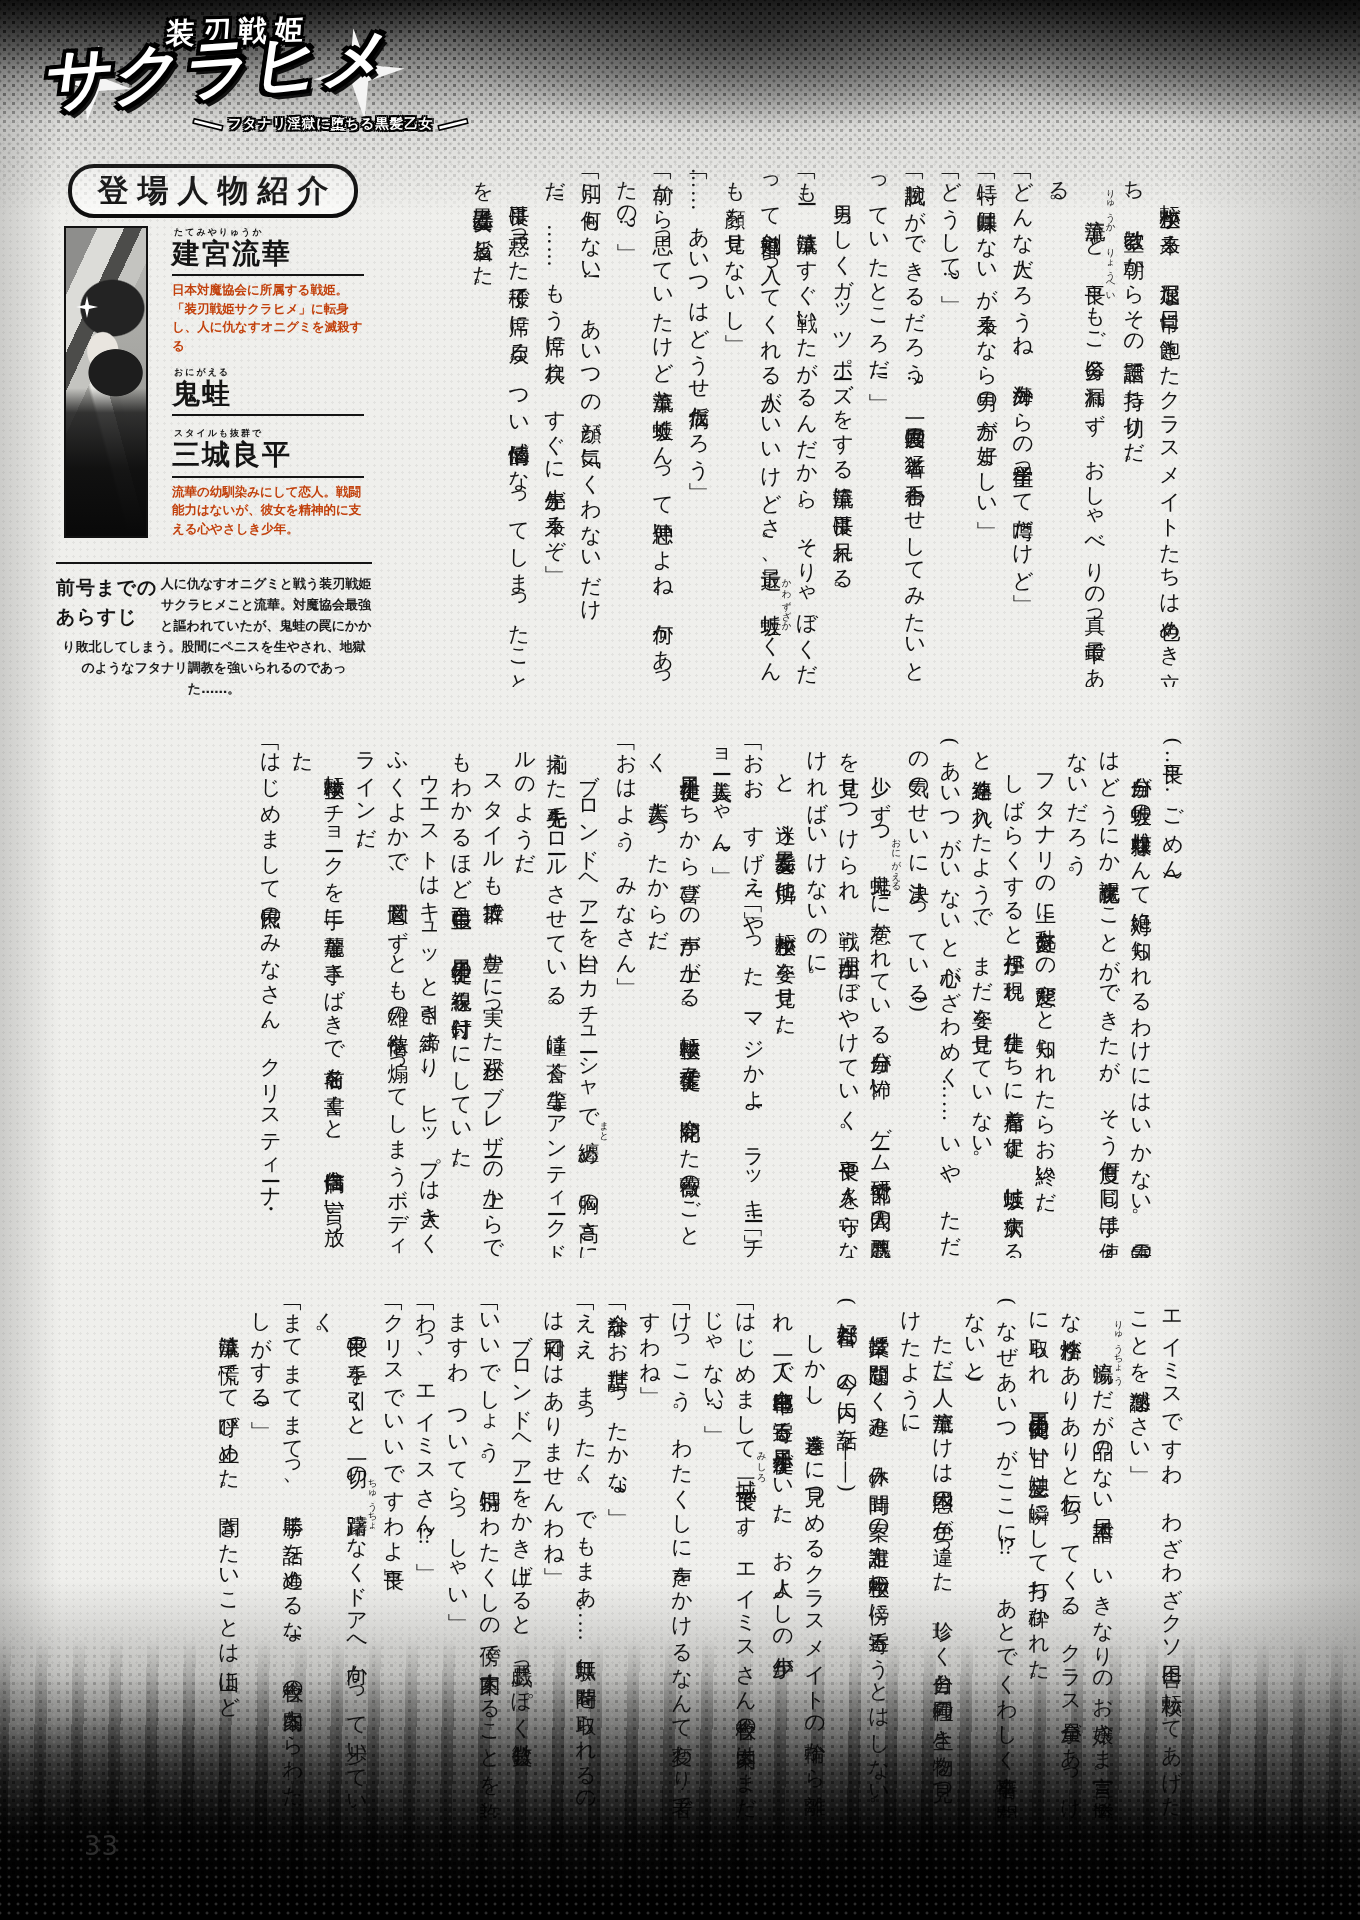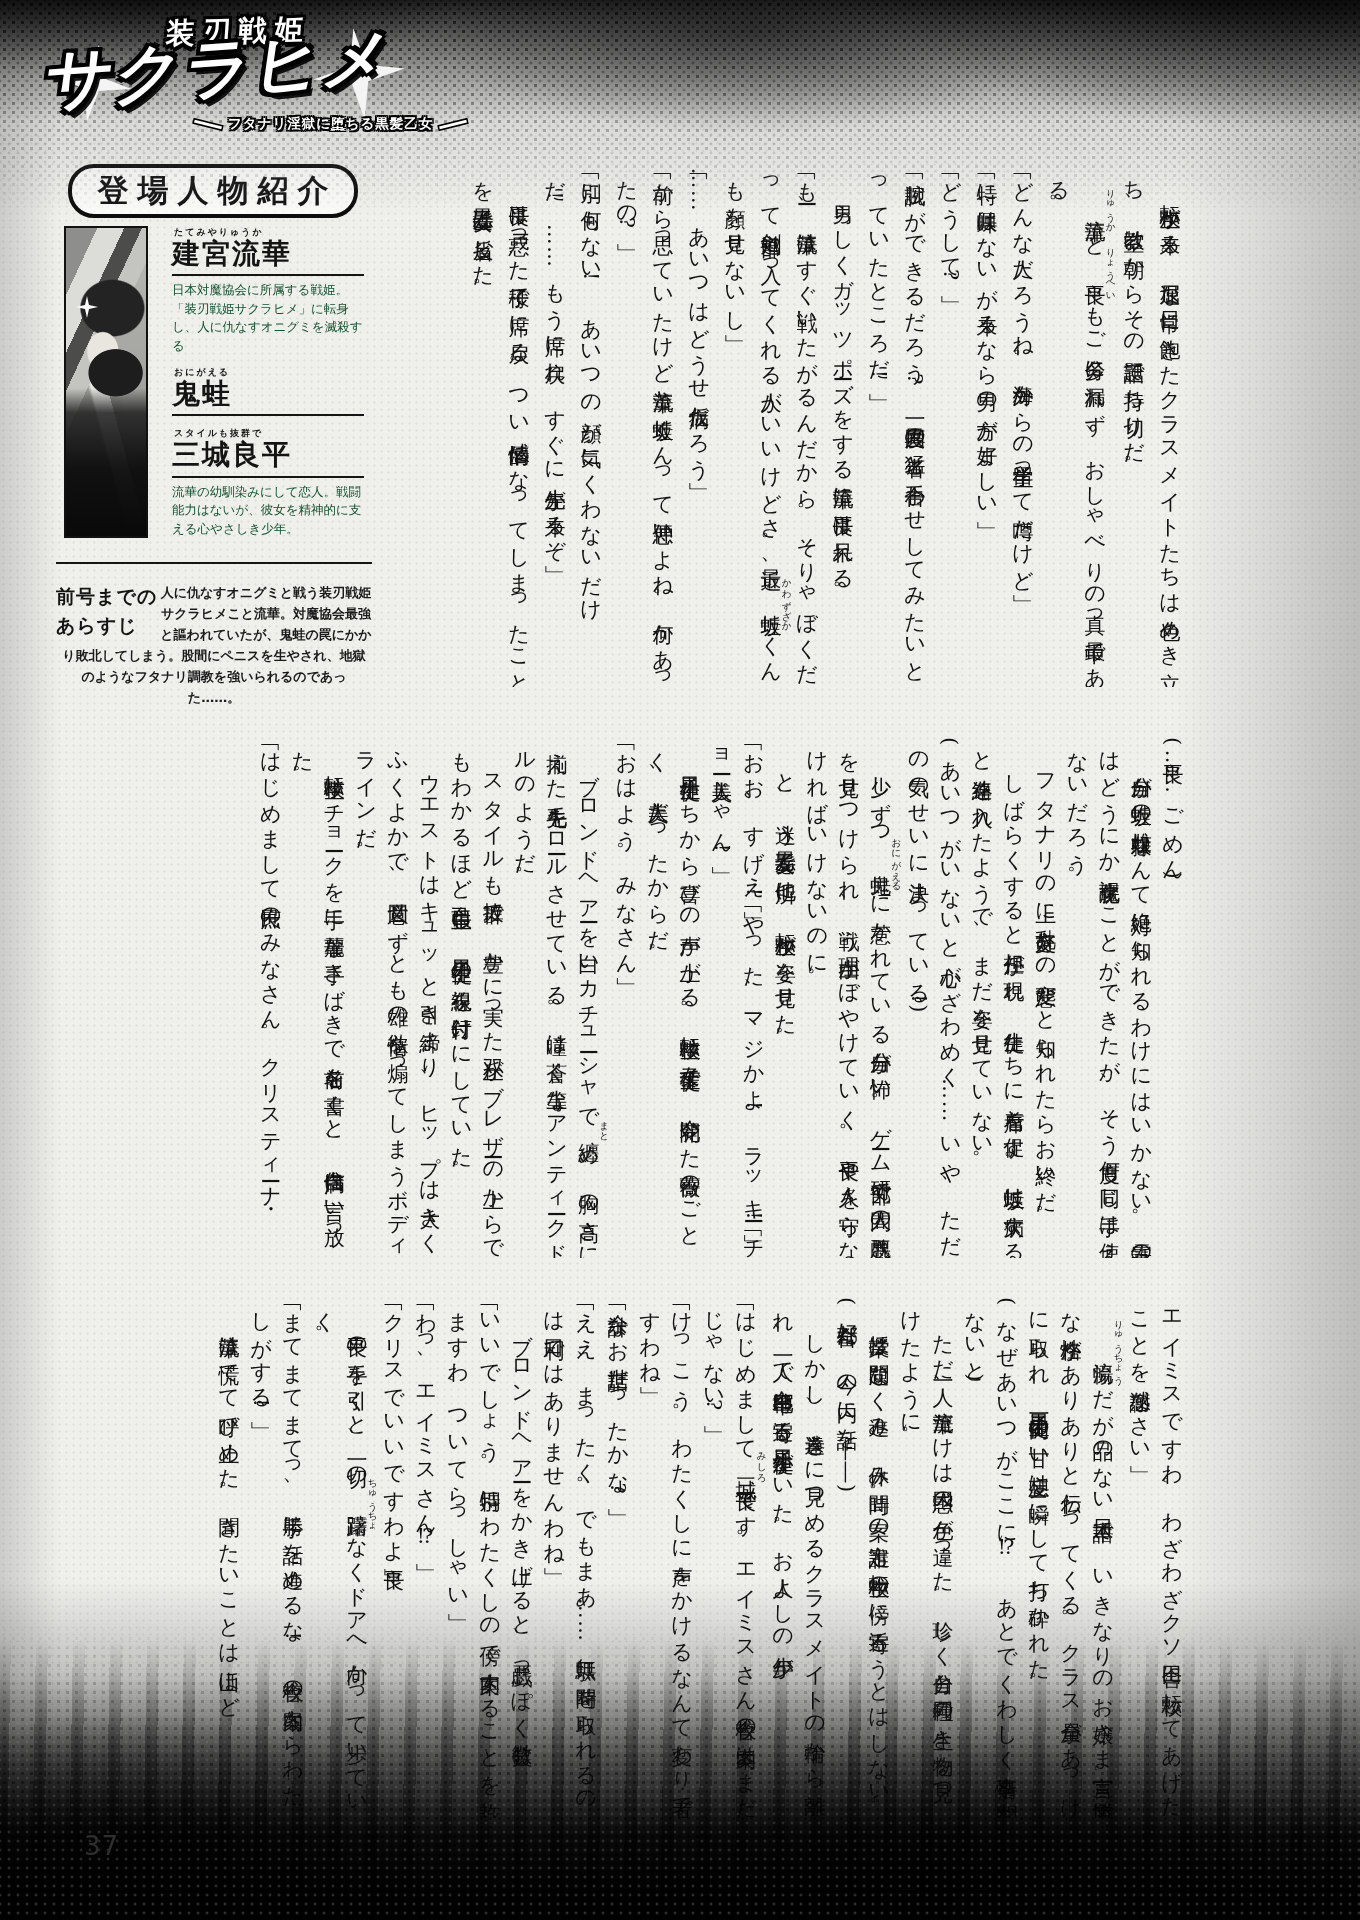--- a/index.html
+++ b/index.html
@@ -80,24 +80,24 @@
      linear-gradient(115deg, #8e8e8c 0 14%, #dcdcd8 14% 26%, #4c4c4a 26% 34%, #c4c4c0 34% 43%, rgba(0,0,0,0) 43%),
      linear-gradient(75deg, rgba(0,0,0,0) 38%, #e6e6e2 40% 50%, #9a9a96 50% 55%, rgba(0,0,0,0) 57%),
      linear-gradient(180deg,#b9b9b5,#8c8c88);}
   .portrait .pstar{position:absolute;left:10px;top:68px;width:22px;height:22px;background:#fff;
      clip-path:polygon(50% 0,59% 41%,100% 50%,59% 59%,50% 100%,41% 59%,0 50%,41% 41%);}
   .entries{flex:1;min-width:0;}
   .entry + .entry{margin-top:11px;}
   .furi{font-size:9px;font-weight:bold;letter-spacing:2px;margin-left:2px;}
   .cname{font-size:28px;font-weight:bold;line-height:1.08;letter-spacing:2px;}
   .rule{border-bottom:2px solid #151515;margin:5px 0 5px;}
-  .cdesc{font-size:12.5px;font-weight:normal;line-height:1.48;color:#14532d;letter-spacing:0;}
-
-  
-  .synopsis{position:absolute;left:56px;top:562px;width:316px;z-index:2;border-top:2px solid #151515;padding-top:18px;}
+  .cdesc{font-size:12.5px;font-weight:bold;line-height:1.48;color:#c2410c;letter-spacing:0;}
+
+  
+  .synopsis{position:absolute;left:56px;top:562px;width:316px;z-index:2;border-top:2px solid #151515;padding-top:9px;}
   .syn-label{float:left;width:104px;font-size:19px;font-weight:bold;line-height:1.5;letter-spacing:1px;}
   .syn-text{font-size:13px;font-weight:bold;line-height:1.62;color:#1b1b1b;text-align:center;}
 
   
   .dan{position:absolute;writing-mode:vertical-rl;-webkit-writing-mode:vertical-rl;z-index:2;
      font-family:"DejaVu Serif","Liberation Serif",serif;font-size:21px;letter-spacing:.068em;
      color:#121212;overflow:hidden;}
   .dan p{margin:0;padding:0;}
   .dan1{top:166px;right:172px;width:800px;height:521px;line-height:36px;}
   .dan2{top:737px;right:172px;width:1084px;height:521px;line-height:31.8px;}
@@ -218,15 +218,15 @@
   </div>
 
   <div class="logo">
     <span class="star s1"></span>
     <span class="star s2"></span>
     <div class="logo-series">装刃戦姫</div>
     <div class="logo-main">サクラヒメ</div>
     <div class="logo-sub">フタナリ淫獄に堕ちる黒髪乙女</div>
   </div>
 
-  <div class="page-num">37</div>
+  <div class="page-num">33</div>
 
 </div>
 
 </body></html>

